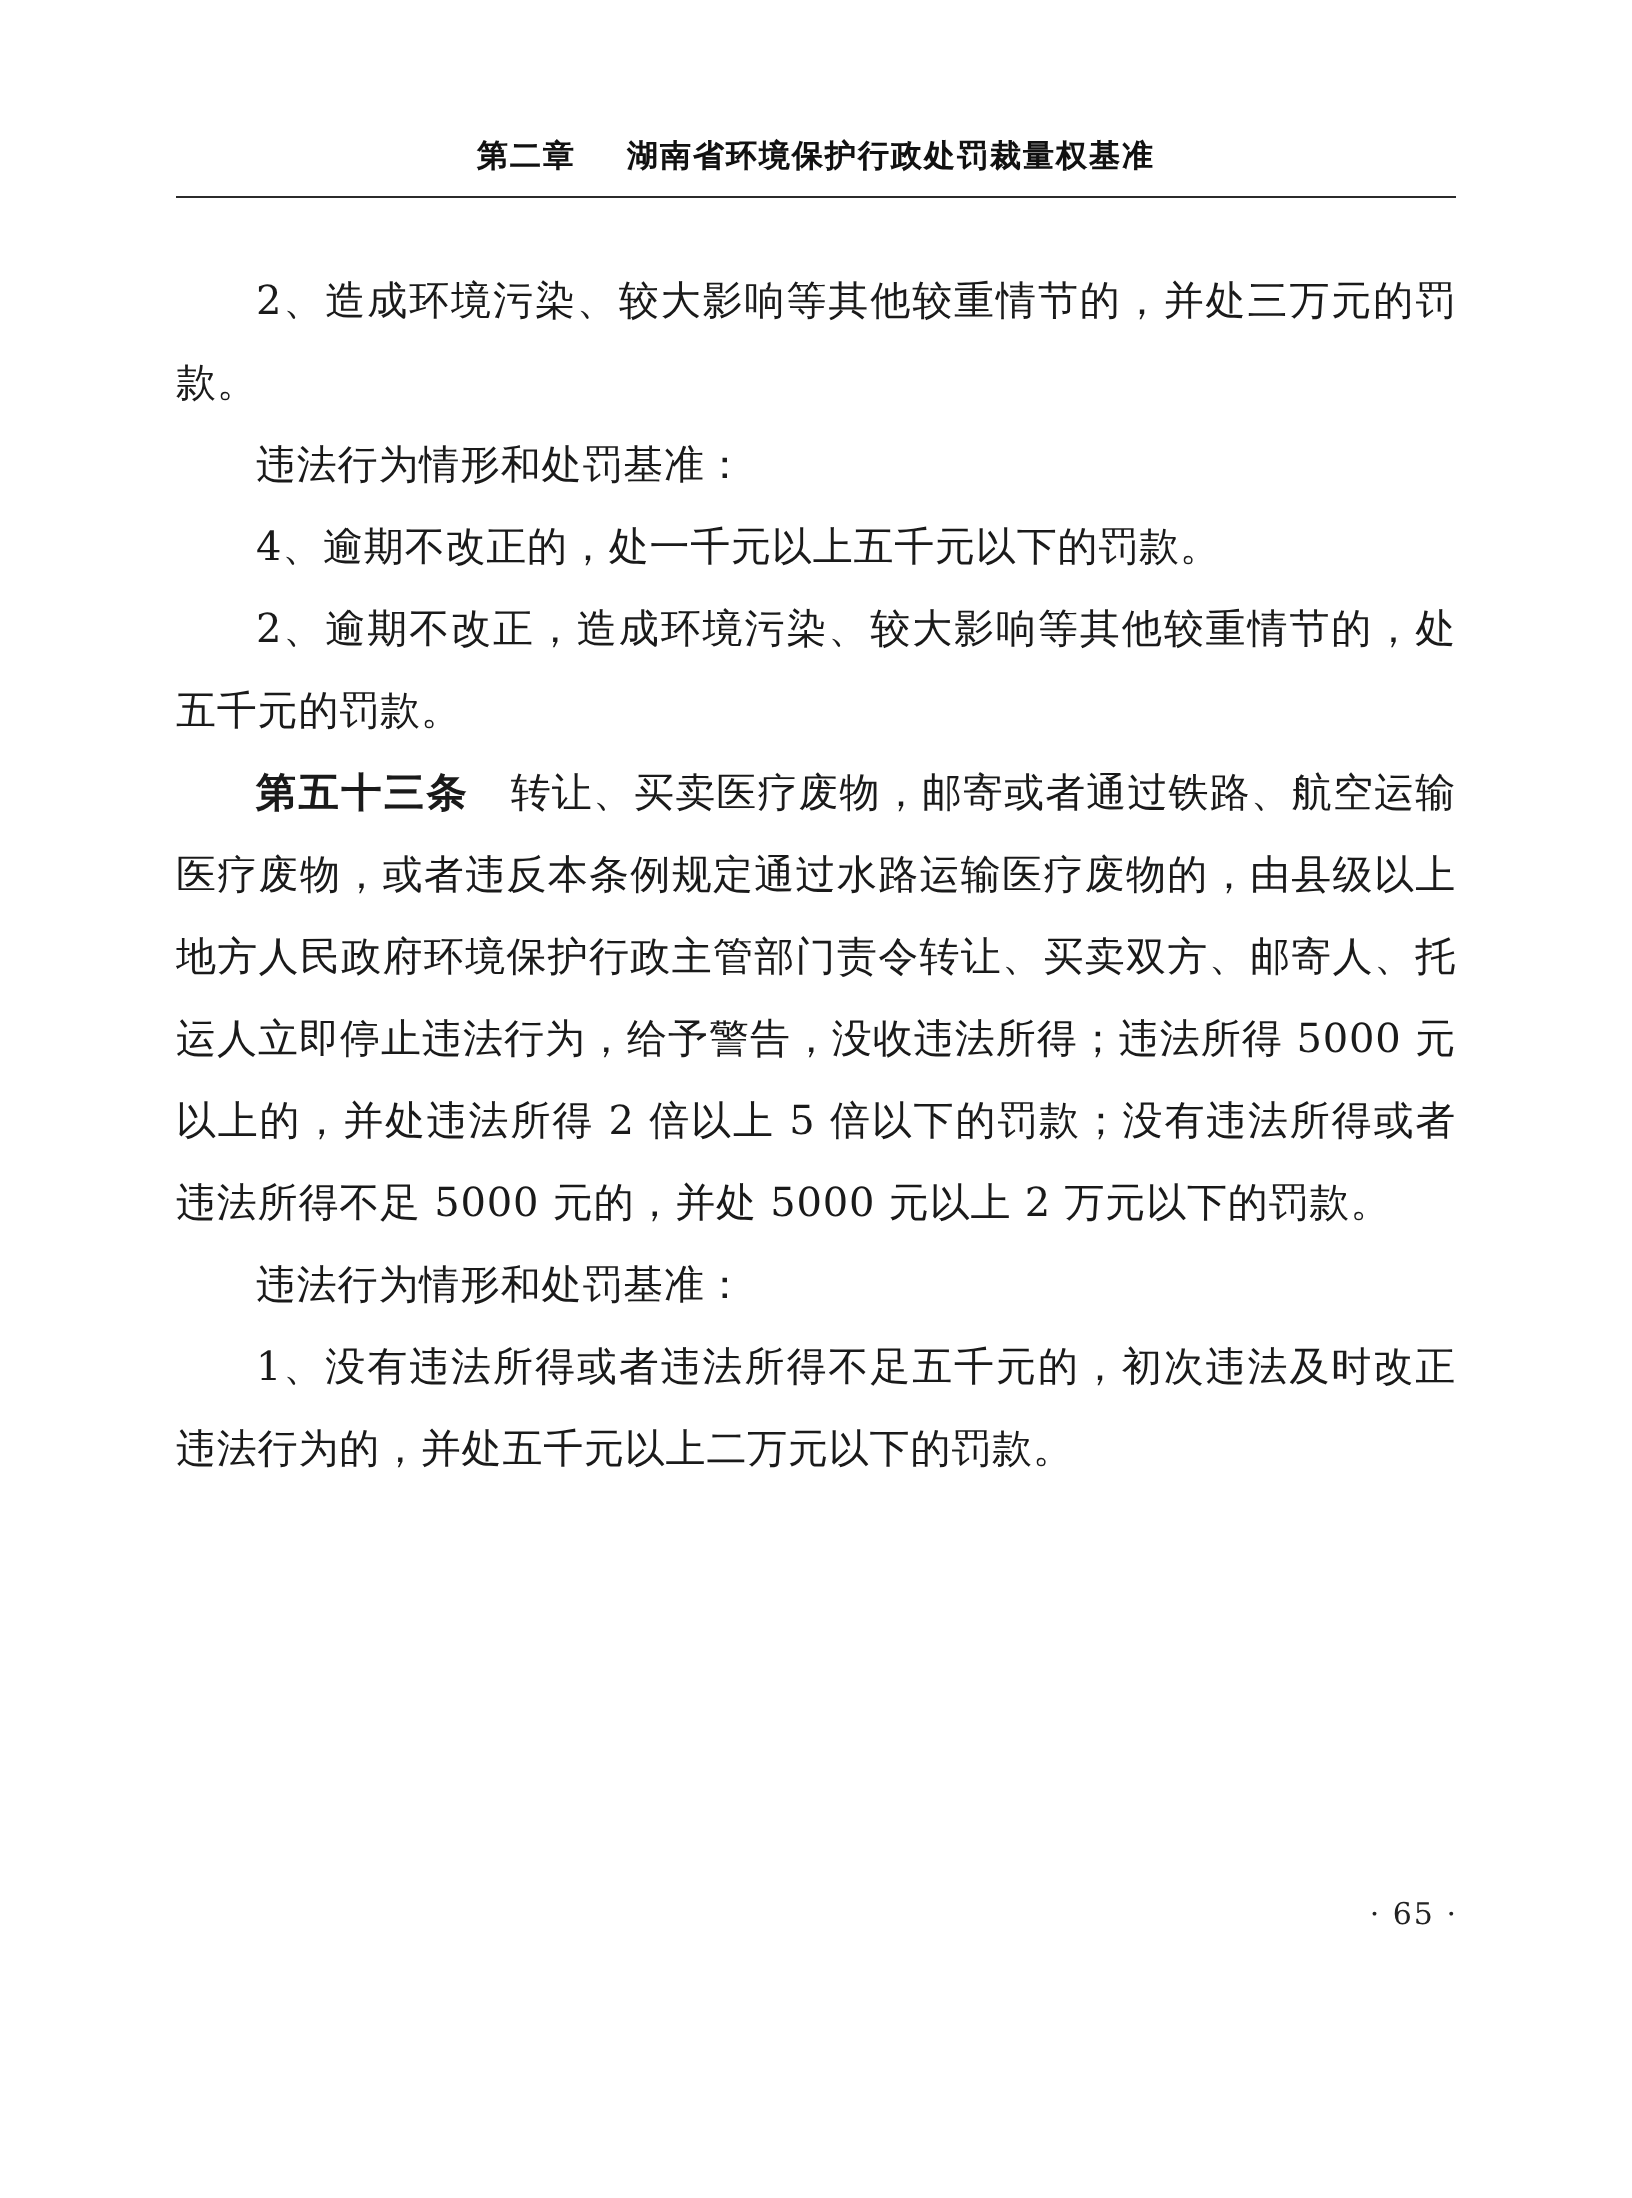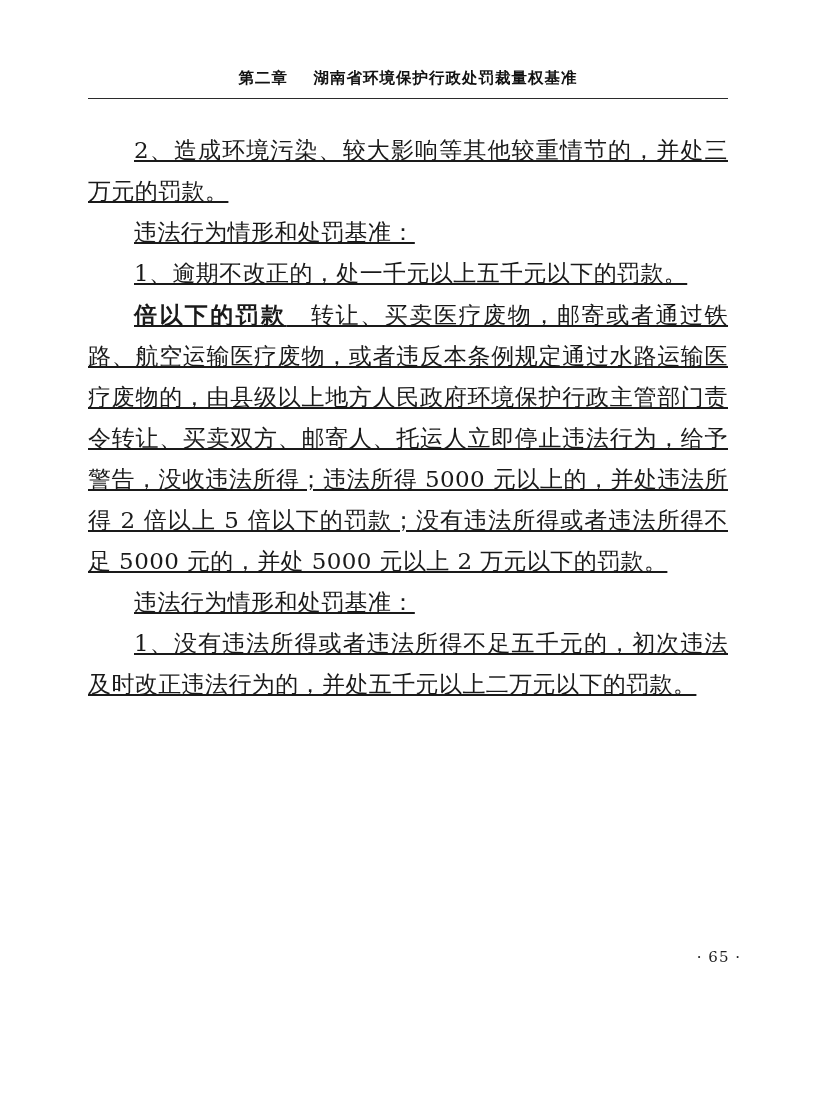--- a/index.html
+++ b/index.html
@@ -45,60 +45,60 @@
     top: 30px;
     border-top: 1.6px solid #2b2b2b;
   }
   .content {
     position: absolute;
     top: 130px;
     left: 88px;
     width: 640px;
   }
   .para {
-    font-size: 23px;
+    font-size: 20px;
     line-height: 41px;
     text-align: justify;
     text-justify: inter-ideograph;
     margin: 0 0 0 0;
     text-indent: 2em;
     letter-spacing: 0.4px;
     font-family: "DejaVu Serif", "Liberation Serif", serif;
-    text-decoration: underline;
   }
   .para b {
     font-weight: bold;
     letter-spacing: 1.2px;
   }
   .footer {
     position: absolute;
     bottom: 44px;
     left: 88px;
-    right: 75px;
+    right: 87px;
     text-align: right;
     font-size: 15px;
     color: #222;
     letter-spacing: 1px;
     font-family: "DejaVu Serif", "Liberation Serif", serif;
   }
 </style>
 </head>
 <body>
 
 <div class="page">
 
   <div class="header">
     <div class="header-title">第二章    湖南省环境保护行政处罚裁量权基准</div>
     <div class="header-rule"></div>
   </div>
 
   <div class="content">
     <p class="para">2、造成环境污染、较大影响等其他较重情节的，并处三万元的罚款。</p>
     <p class="para">违法行为情形和处罚基准：</p>
-    <p class="para">1、逾期不改正的，处一千元以上五千元以下的罚款。</p>
-    <p class="para"><b>倍以下的罚款</b>　转让、买卖医疗废物，邮寄或者通过铁路、航空运输医疗废物，或者违反本条例规定通过水路运输医疗废物的，由县级以上地方人民政府环境保护行政主管部门责令转让、买卖双方、邮寄人、托运人立即停止违法行为，给予警告，没收违法所得；违法所得 5000 元以上的，并处违法所得 2 倍以上 5 倍以下的罚款；没有违法所得或者违法所得不足 5000 元的，并处 5000 元以上 2 万元以下的罚款。</p>
+    <p class="para">4、逾期不改正的，处一千元以上五千元以下的罚款。</p>
+    <p class="para">2、逾期不改正，造成环境污染、较大影响等其他较重情节的，处五千元的罚款。</p>
+    <p class="para"><b>第五十三条</b>　转让、买卖医疗废物，邮寄或者通过铁路、航空运输医疗废物，或者违反本条例规定通过水路运输医疗废物的，由县级以上地方人民政府环境保护行政主管部门责令转让、买卖双方、邮寄人、托运人立即停止违法行为，给予警告，没收违法所得；违法所得 5000 元以上的，并处违法所得 2 倍以上 5 倍以下的罚款；没有违法所得或者违法所得不足 5000 元的，并处 5000 元以上 2 万元以下的罚款。</p>
     <p class="para">违法行为情形和处罚基准：</p>
     <p class="para">1、没有违法所得或者违法所得不足五千元的，初次违法及时改正违法行为的，并处五千元以上二万元以下的罚款。</p>
   </div>
 
   <div class="footer">· 65 ·</div>
 
 </div>
 
 </body></html>

